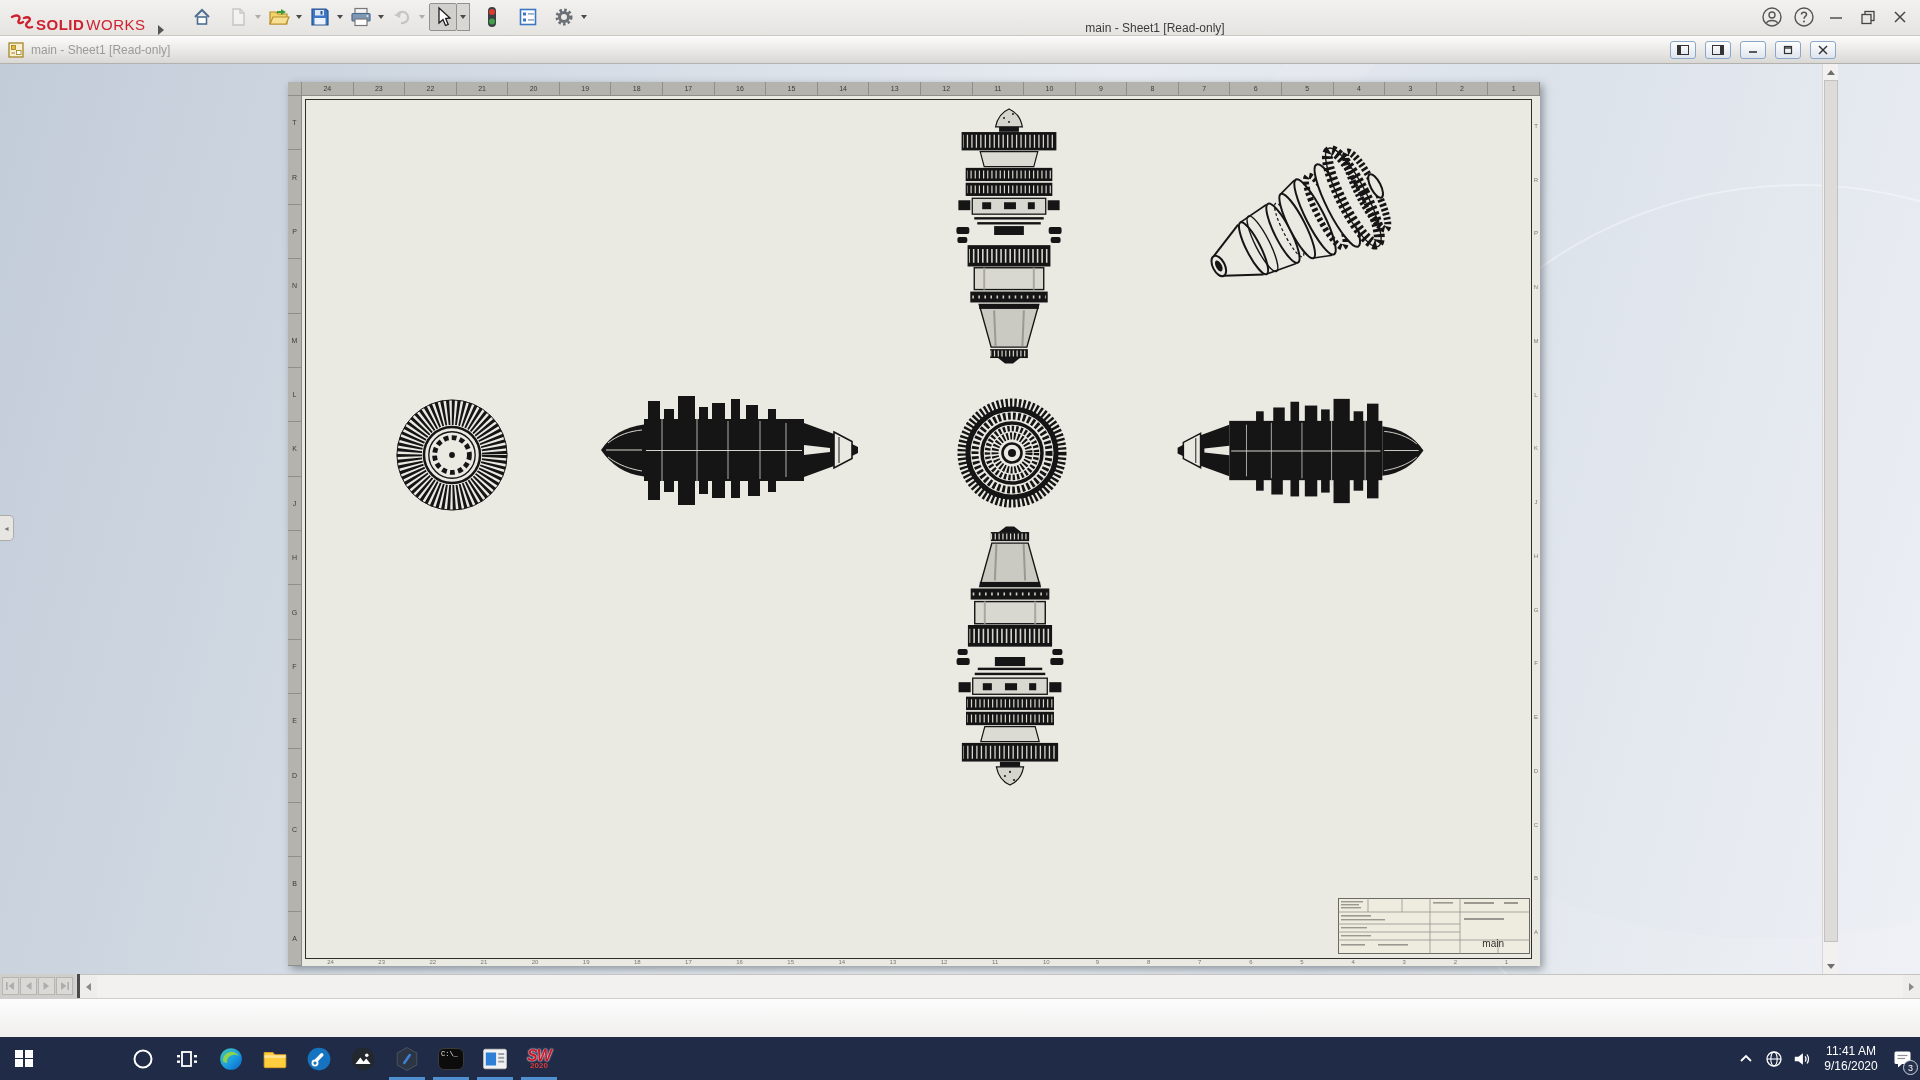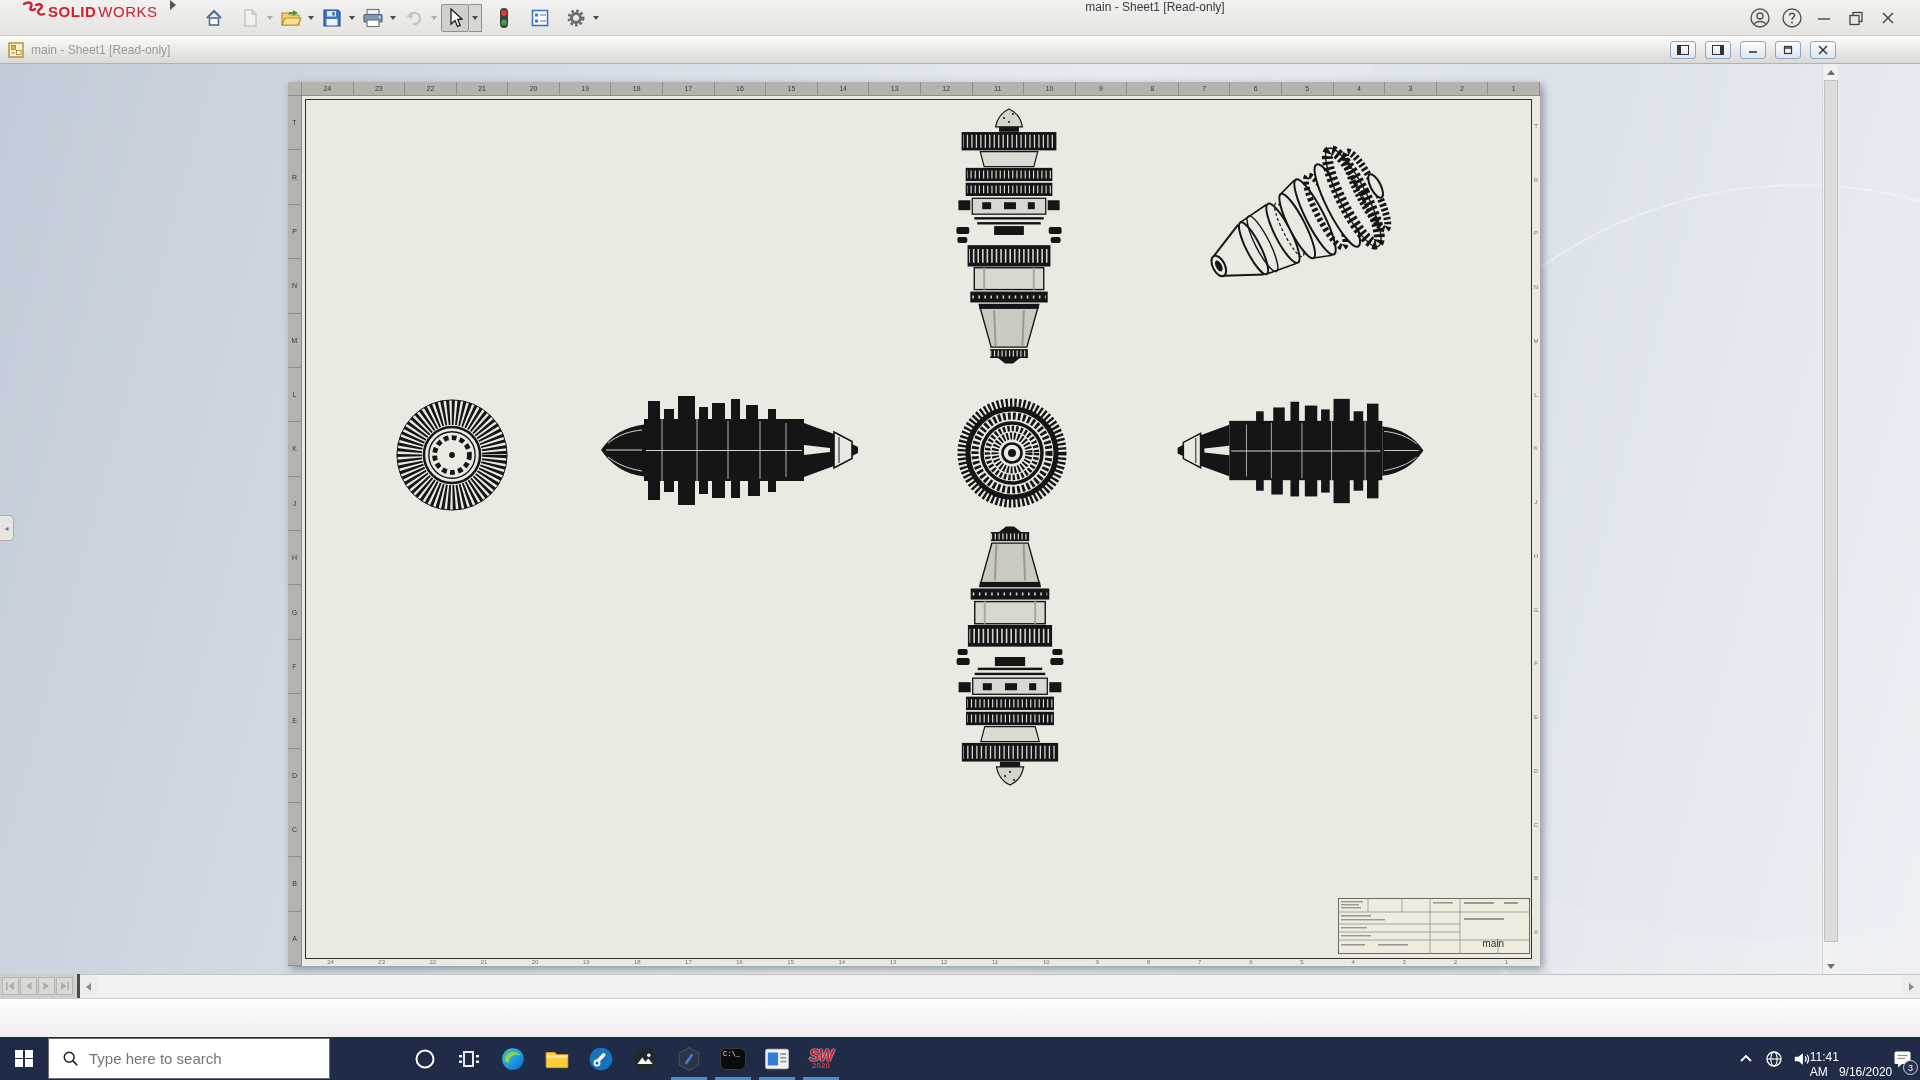--- a/index.html
+++ b/index.html
@@ -1,20 +1,20 @@
 <!DOCTYPE html>
 <html><head>
 <meta charset="utf-8">
 <style>
   *{margin:0;padding:0;box-sizing:border-box}
   html,body{width:1920px;height:1080px;overflow:hidden;font-family:"Liberation Sans",sans-serif}
   .screen{position:relative;width:1920px;height:1080px;background:#e9e7e4}
 
   
-  .titlebar{position:absolute;left:0;top:0;width:1920px;height:36px;background:linear-gradient(#f2f1ef,#e6e4e1);border-bottom:1px solid #c9c7c4;display:flex;align-items:flex-start;padding:0 16px}
+  .titlebar{position:absolute;left:0;top:0;width:1920px;height:36px;background:linear-gradient(#f2f1ef,#e6e4e1);border-bottom:1px solid #c9c7c4;display:flex;align-items:flex-end;padding:0 4px}
   .brand{display:flex;align-items:center;gap:2px;padding:0 4px}
   .brand .b{font-weight:bold;font-size:15px;color:#cf2030;letter-spacing:.5px}
   .brand .l{font-weight:normal;font-size:15px;color:#cf2030;letter-spacing:.5px}
   .crumb{width:0;height:0;border-left:6px solid #555;border-top:5px solid transparent;border-bottom:5px solid transparent;margin:0 10px 0 8px}
   .tbtns{display:flex;align-items:center;height:36px;margin-left:14px}
   .tbtn{width:28px;height:28px;display:flex;align-items:center;justify-content:center;border:1px solid transparent;border-radius:2px}
   .tbtn.pressed{background:#d2d0cc;border-color:#93918d}
   .tbtn.dis,.caretbox.dis{opacity:.38;filter:grayscale(1)}
   .caretbox{width:13px;height:28px;display:flex;align-items:center;justify-content:center}
   .caretbox.pressed{background:#d9d7d3;border:1px solid #93918d;border-left:none}
@@ -96,21 +96,21 @@
   .tb-spacer{width:73px}
   .tbicon{width:44px;display:flex;align-items:center;justify-content:center;position:relative}
   .tbicon.open::after{content:"";position:absolute;left:4px;right:4px;bottom:0;height:3px;background:#4f8fd0}
   .swicon{display:flex;flex-direction:column;align-items:center;justify-content:center;line-height:1}
   .sw-text{font-style:italic;font-weight:800;font-size:16px;color:#c9182e;text-shadow:0 0 2px #fff,0 0 1px #fff;letter-spacing:-1px}
   .sw-year{font-weight:bold;font-size:8px;color:#e03a3a;margin-top:-2px}
   .termicon{position:relative;width:26px;height:22px;background:#0c0c0c;border:1px solid #3a3a3a;border-radius:6px}
   .termicon span{position:absolute;left:2px;top:1px;font-family:"Liberation Mono",monospace;font-size:7px;color:#eee}
   .tray{margin-left:auto;display:flex;align-items:stretch}
   .trayicon{width:28px;display:flex;align-items:center;justify-content:center}
-  .clock{width:70px;display:flex;align-items:flex-end;justify-content:center;font-size:12px;line-height:1.25}
+  .clock{width:70px;display:flex;flex-direction:column;align-items:center;justify-content:center;font-size:12px;line-height:1.25}
   .notif{width:34px;display:flex;align-items:center;justify-content:center;position:relative}
   .badge{position:absolute;right:2px;bottom:5px;width:15px;height:15px;border-radius:50%;background:#26324e;border:1px solid #cfd4dd;color:#fff;font-size:9px;display:flex;align-items:center;justify-content:center}
 </style>
 </head>
 <body>
 
 <svg style="position:absolute;width:0;height:0" aria-hidden="true">
   <defs>
     <linearGradient id="edgeGrad" x1="0" y1="0" x2="1" y2="1">
       <stop offset="0" stop-color="#45c5ae"></stop>
@@ -629,27 +629,20 @@
 
   <div class="taskbar">
     <div class="startbtn">
       <span class="winlogo">
           <i></i>
           <i></i>
           <i></i>
           <i></i>
         </span>
     </div>
-    <div class="searchbox">
-      <svg width="17" height="17" viewBox="0 0 19 19">
-        <circle cx="8" cy="8" r="5.5" fill="none" stroke="#1a1a1a" stroke-width="1.6"></circle>
-        <line x1="12.2" y1="12.2" x2="17" y2="17" stroke="#1a1a1a" stroke-width="1.8"></line>
-      </svg>
-      <input type="text" placeholder="Type here to search" style="">
-    </div>
     <div class="tb-spacer"></div>
     <div class="tbicon">
       <svg width="24" height="24" viewBox="0 0 24 24">
           <circle cx="12" cy="12" r="8.5" fill="none" stroke="#ffffff" stroke-width="2"></circle>
         </svg>
     </div>
     <div class="tbicon">
       <svg width="24" height="24" viewBox="0 0 24 24">
         <rect x="7" y="5" width="9" height="14" fill="none" stroke="#fff" stroke-width="1.8"></rect>
         <rect x="2" y="8" width="3" height="2.4" fill="#fff"></rect>

